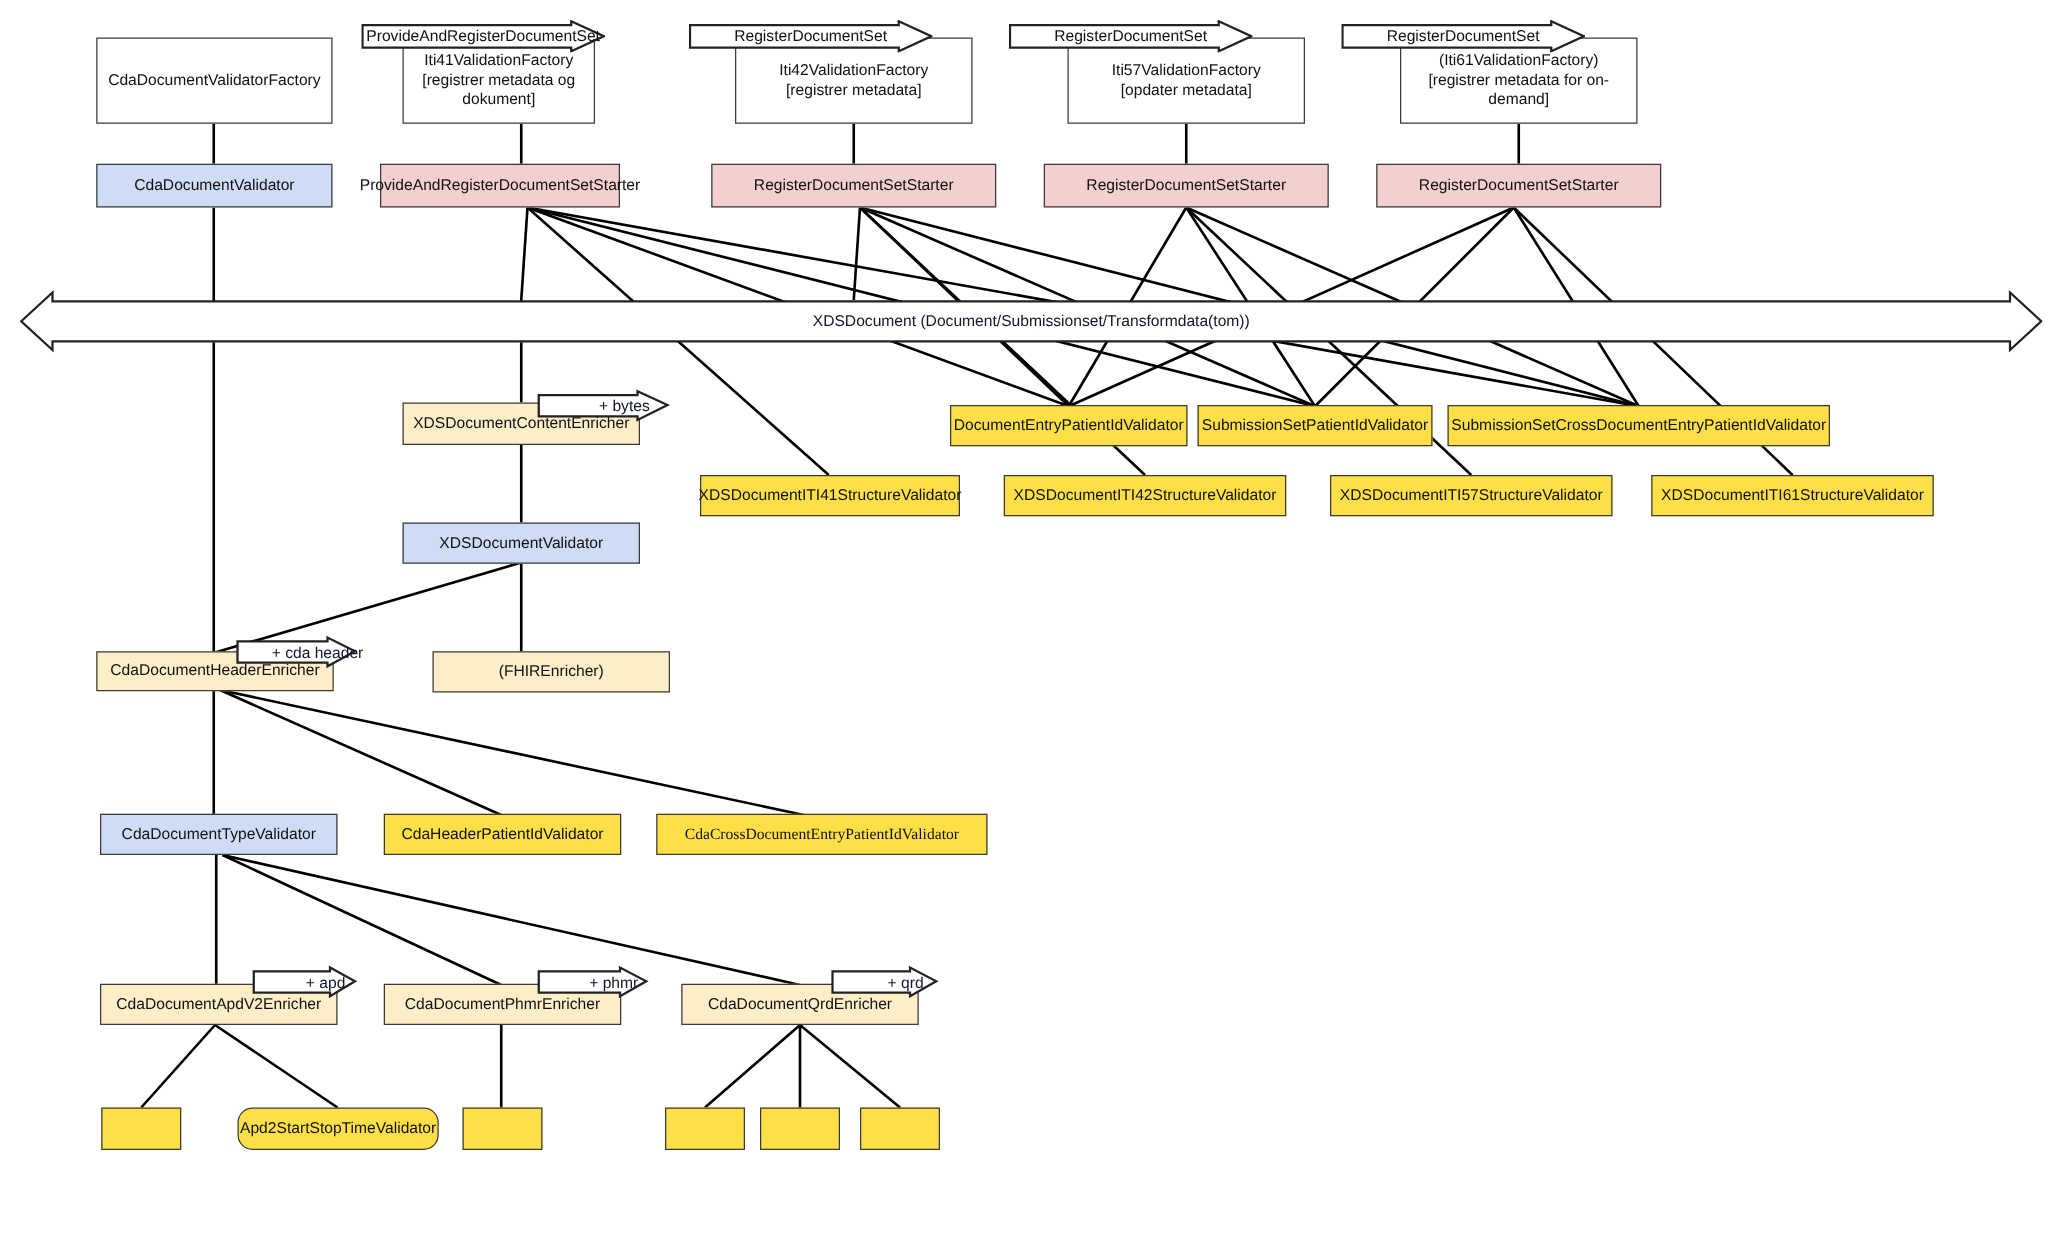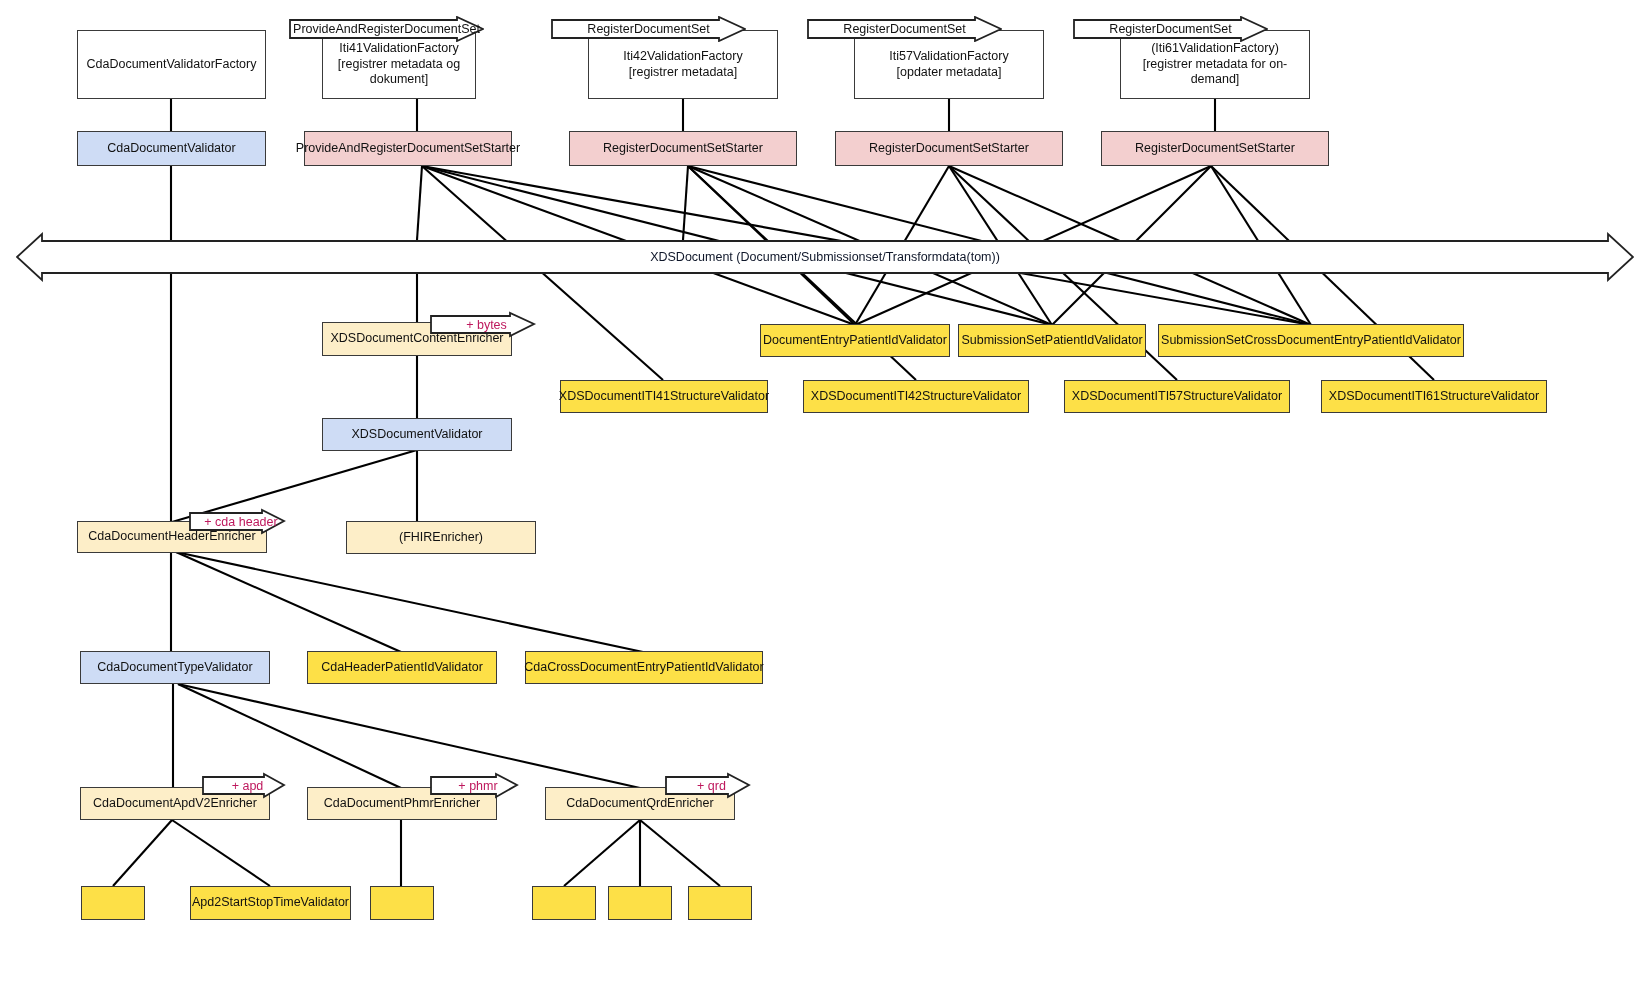--- a/index.html
+++ b/index.html
@@ -9,22 +9,22 @@
         display:flex;align-items:center;justify-content:center;text-align:center;
         font-size:12.5px;color:#111;line-height:1.25;z-index:3;}
   .node.white{background:#ffffff;}
   .node.blue{background:#cedcf5;}
   .node.pink{background:#f3cfcf;}
   .node.green{background:#fde047;}
   .node.yellow{background:#fdeec8;}
   .node .lbl{padding:0 4px;white-space:pre-line;}
   .tag{position:absolute;z-index:5;}
   .tag svg{display:block;overflow:visible;}
-  .tag .tagtext{position:absolute;top:0;left:4px;width:100%;height:100%;
-      display:flex;align-items:center;justify-content:center;font-size:12.5px;color:#be185d;}
+  .tag .tagtext{position:absolute;top:0;left:17px;width:100%;height:100%;
+      display:flex;align-items:center;justify-content:center;font-size:12.5px;color:#0f172a;}
   .bigbanner{position:absolute;z-index:4;}
   .bigbanner .btext{position:absolute;top:0;left:0;width:100%;height:100%;
       display:flex;align-items:center;justify-content:center;font-size:12.5px;color:#0f172a;}
   #edges{position:absolute;left:0;top:0;width:1650px;height:990px;z-index:1;}
   #edges line{stroke:#000;stroke-width:2.1;}
   .stereo{position:absolute;z-index:6;}
   .stereo .stext{position:absolute;top:0;left:0;width:100%;height:100%;
       display:flex;align-items:center;justify-content:center;font-size:12.5px;color:#111;}
 </style>
 </head>
@@ -146,21 +146,21 @@
 
   <div class="node white" style="left:1120px;top:30px;width:190px;height:69px;">
     <span class="lbl">(Iti61ValidationFactory)
 [registrer metadata for on-demand]</span>
   </div>
 
   <div class="node blue" style="left:77px;top:131px;width:189px;height:35px;">
     <span class="lbl">CdaDocumentValidator</span>
   </div>
 
-  <div class="node pink" style="left:304px;top:131px;width:208px;height:35px;">
+  <div class="node pink" style="left:304px;top:131px;width:192px;height:35px;">
     <span class="lbl">ProvideAndRegisterDocumentSetStarter</span>
   </div>
 
   <div class="node pink" style="left:569px;top:131px;width:228px;height:35px;">
     <span class="lbl">RegisterDocumentSetStarter</span>
   </div>
 
   <div class="node pink" style="left:835px;top:131px;width:228px;height:35px;">
     <span class="lbl">RegisterDocumentSetStarter</span>
   </div>
@@ -235,21 +235,21 @@
   </div>
 
   <div class="node blue" style="left:80px;top:651px;width:190px;height:33px;">
     <span class="lbl">CdaDocumentTypeValidator</span>
   </div>
 
   <div class="node green" style="left:307px;top:651px;width:190px;height:33px;">
     <span class="lbl">CdaHeaderPatientIdValidator</span>
   </div>
 
-  <div class="node green" style="left:525px;top:651px;width:238px;height:33px;">
+  <div class="node green" style="left:525px;top:651px;width:265px;height:33px;font-family:Liberation Serif, serif;">
     <span class="lbl">CdaCrossDocumentEntryPatientIdValidator</span>
   </div>
 
   <div class="tag" style="left:202px;top:773px;width:83px;height:25px;">
     <svg width="83" height="25" viewBox="0 0 83 25">
       <polygon points="1,4 62,4 62,1 82,12 62,24 62,21 1,21" fill="#ffffff" stroke="#222" stroke-width="1.8"></polygon>
     </svg>
     <div class="tagtext" style="padding-right:20px;">+ apd</div>
   </div>
 
@@ -276,21 +276,21 @@
   </div>
 
   <div class="node yellow" style="left:545px;top:787px;width:190px;height:33px;">
     <span class="lbl">CdaDocumentQrdEnricher</span>
   </div>
 
   <div class="node green" style="left:81px;top:886px;width:64px;height:34px;">
     <span class="lbl"></span>
   </div>
 
-  <div class="node green" style="left:190px;top:886px;width:161px;height:34px;">
+  <div class="node green" style="left:190px;top:886px;width:161px;height:34px;border-radius:12px;">
     <span class="lbl">Apd2StartStopTimeValidator</span>
   </div>
 
   <div class="node green" style="left:370px;top:886px;width:64px;height:34px;">
     <span class="lbl"></span>
   </div>
 
   <div class="node green" style="left:532px;top:886px;width:64px;height:34px;">
     <span class="lbl"></span>
   </div>

